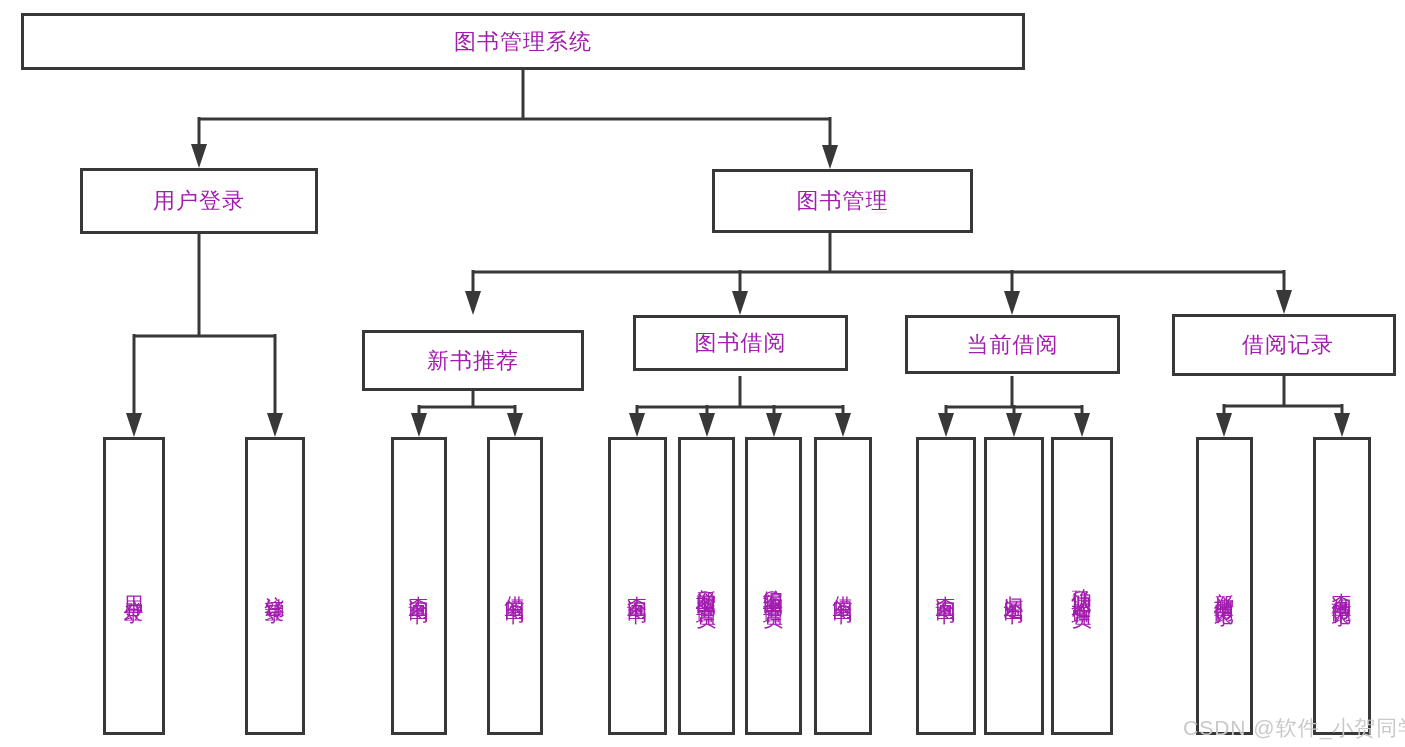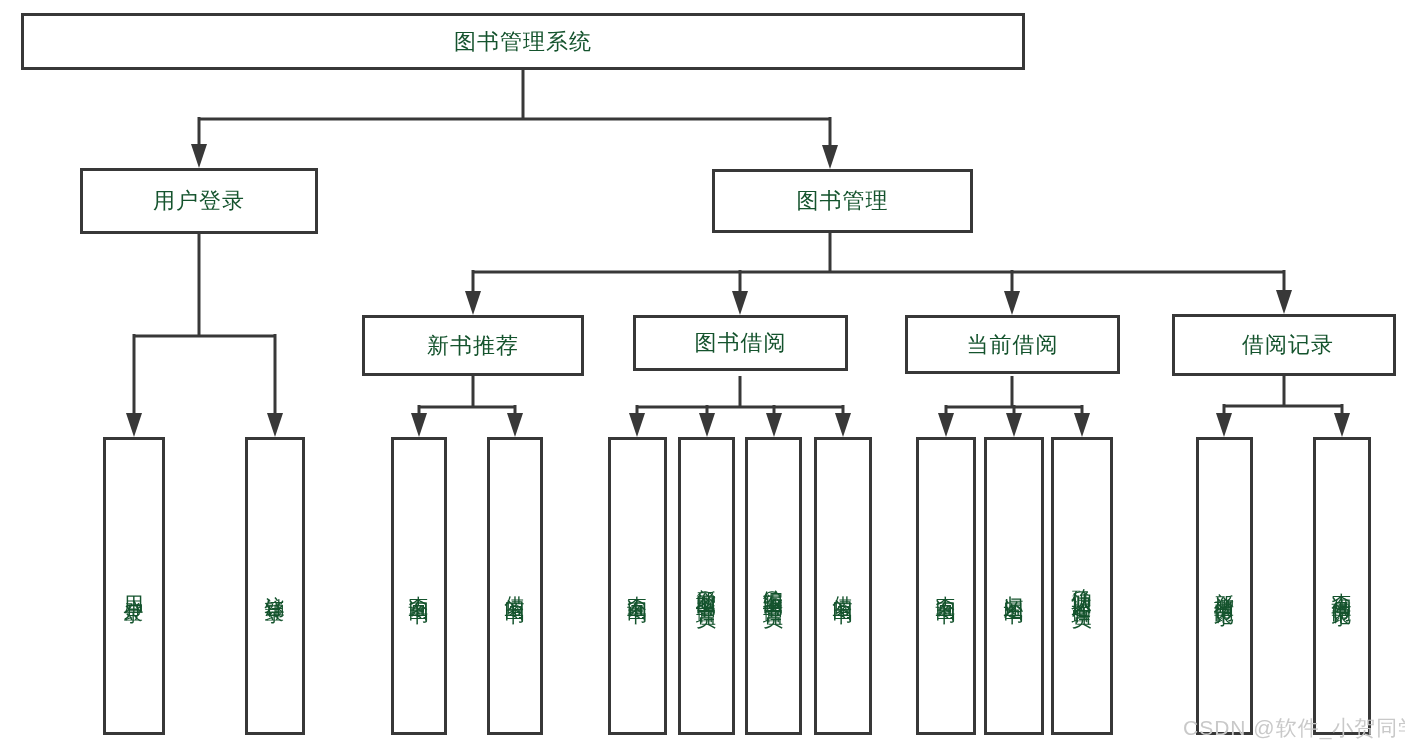--- a/index.html
+++ b/index.html
@@ -21,21 +21,21 @@
     width: 1405px; height: 747px;
   }
   .box {
     position: absolute;
     box-sizing: border-box;
     background: #ffffff;
     border: 3px solid #383838;
     display: flex;
     align-items: center;
     justify-content: center;
-    color: #14532d;
+    color: #a21caf;
     z-index: 2;
   }
   .h-box { font-size: 22px; letter-spacing: 1px; }
   .v-box {
     font-size: 20px;
   }
   .v-box span {
     writing-mode: vertical-rl;
     text-orientation: mixed;
     letter-spacing: 3px;
@@ -123,21 +123,21 @@
     <span>图书管理系统</span>
   </div>
 
   <div class="box h-box" style="left:80px; top:168px; width:238px; height:66px;">
     <span>用户登录</span>
   </div>
   <div class="box h-box" style="left:712px; top:169px; width:261px; height:64px;">
     <span>图书管理</span>
   </div>
 
-  <div class="box h-box" style="left:362px; top:315px; width:222px; height:61px;">
+  <div class="box h-box" style="left:362px; top:330px; width:222px; height:61px;">
     <span>新书推荐</span>
   </div>
   <div class="box h-box" style="left:633px; top:315px; width:215px; height:56px;font-family:Liberation Mono, monospace;">
     <span>图书借阅</span>
   </div>
   <div class="box h-box" style="left:905px; top:315px; width:215px; height:59px;">
     <span>当前借阅</span>
   </div>
   <div class="box h-box" style="left:1172px; top:314px; width:224px; height:62px;padding-left:8px;">
     <span>借阅记录</span>

